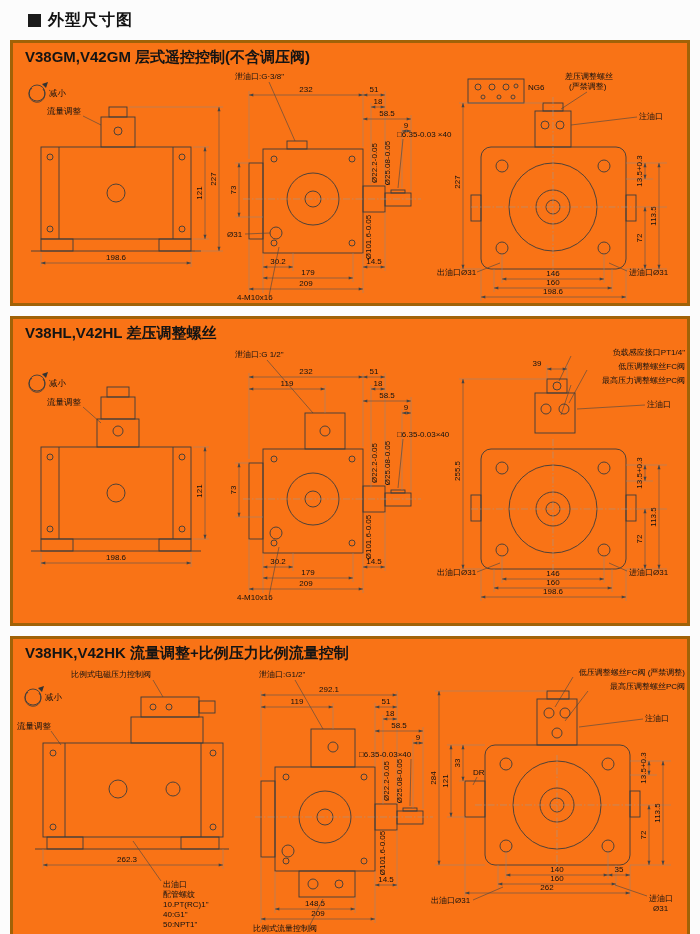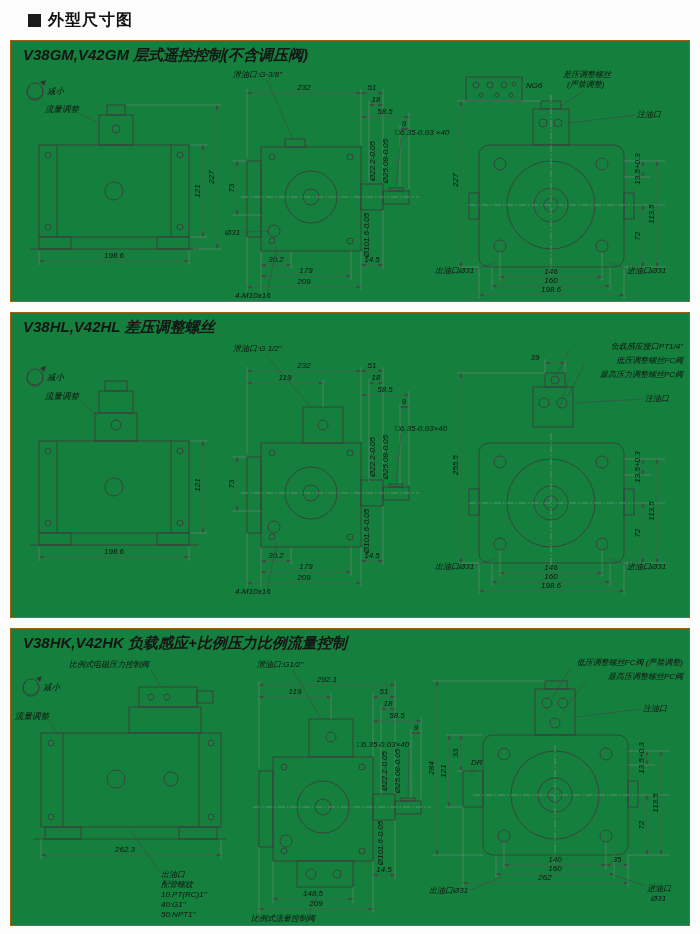--- a/index.html
+++ b/index.html
@@ -2,21 +2,21 @@
 <html><head>
 <meta charset="utf-8">
 <style>
   * { margin:0; padding:0; box-sizing:border-box; }
   html,body { width:700px; height:934px; }
   body { background:#fcfcfc; font-family:"Liberation Sans","DejaVu Sans",sans-serif; overflow:hidden; }
   .page { width:700px; height:934px; padding:8px 10px 0 10px; }
   .hdr { display:flex; align-items:center; gap:7px; margin:2px 0 9px 2px;padding-left:16px; }
   .hdr .sq { width:13px; height:13px; background:#1b1b1b; flex:0 0 auto; }
   .hdr h1 { font-size:16px; font-weight:bold; color:#111; letter-spacing:1px; }
-  .panel { border:1px solid #a16207; background:#15803d; margin-bottom:10px;font-style:italic; }
+  .panel { border:3px solid #a16207; background:#f97316; margin-bottom:10px; }
   .panel h2 { font-size:15px; font-weight:bold; color:#141414; padding:5px 0 0 12px; }
   svg { display:block; }
   .s  { fill:none; stroke:#3c3c3c; stroke-width:0.9; }
   .dl { stroke:#555; stroke-width:0.6; fill:none; }
   .ext{ stroke:#8b8b8b; stroke-width:0.5; }
   .cl { stroke:#9a9a9a; stroke-width:0.55; stroke-dasharray:7 2 1.5 2; fill:none; }
   .ld { stroke:#444; stroke-width:0.6; fill:none; }
   svg text { font-size:8px; fill:#111; font-family:"Liberation Sans",sans-serif; }
   svg text.lab { font-size:8.5px; }
   .mid { text-anchor:middle; }
@@ -482,21 +482,21 @@
         </g>
         <g>
           <text x="616" y="232">进油口Ø31</text>
           <line class="ld" x1="614" y1="228" x2="596" y2="220"></line>
         </g>
       </g>
     </svg>
   </section>
 
   <section class="panel">
-    <h2>V38HK,V42HK 负载感应+比例压力比例流量控制</h2>
+    <h2>V38HK,V42HK 流量调整+比例压力比例流量控制</h2>
     <svg width="676" height="272" viewBox="0 0 676 272">
       <defs>
         <marker id="m3" viewBox="0 0 10 10" refX="9.5" refY="5" markerWidth="8" markerHeight="8" orient="auto-start-reverse">
           <path d="M0.5,1.8 L9.5,5 L0.5,8.2 Z" fill="#444"></path>
         </marker>
       </defs>
 
       <g>
         <g>
           <circle class="s" cx="20" cy="34" r="8"></circle>

